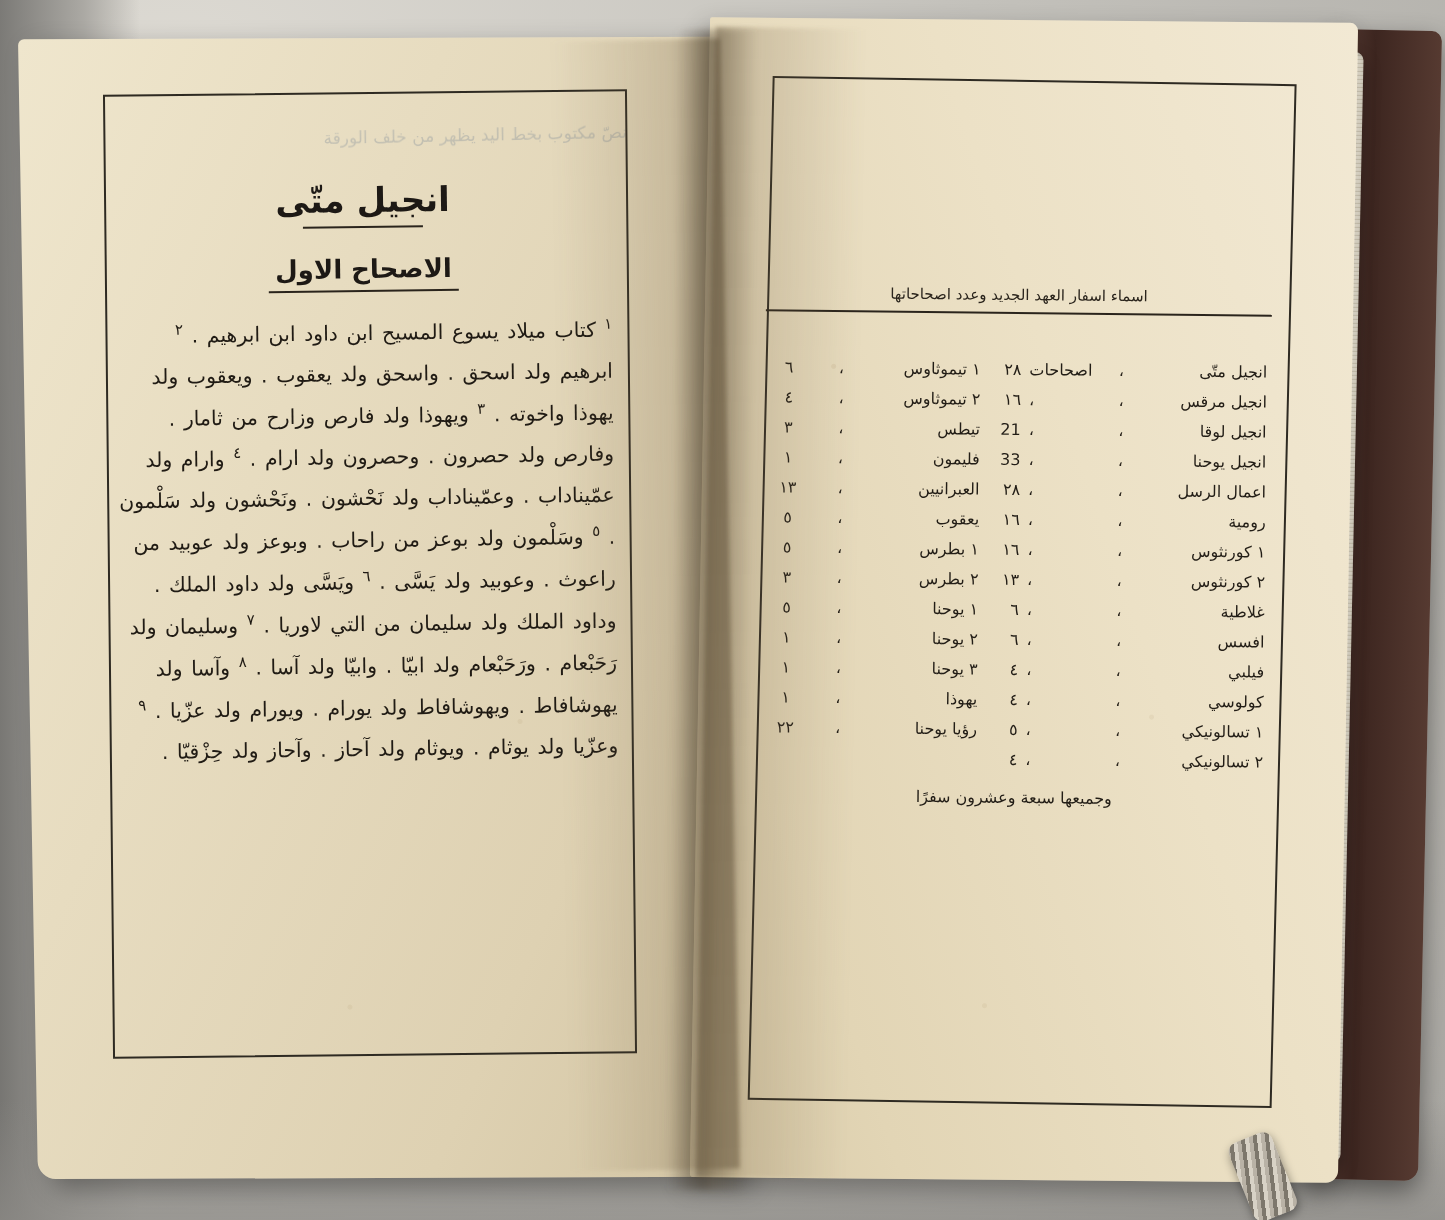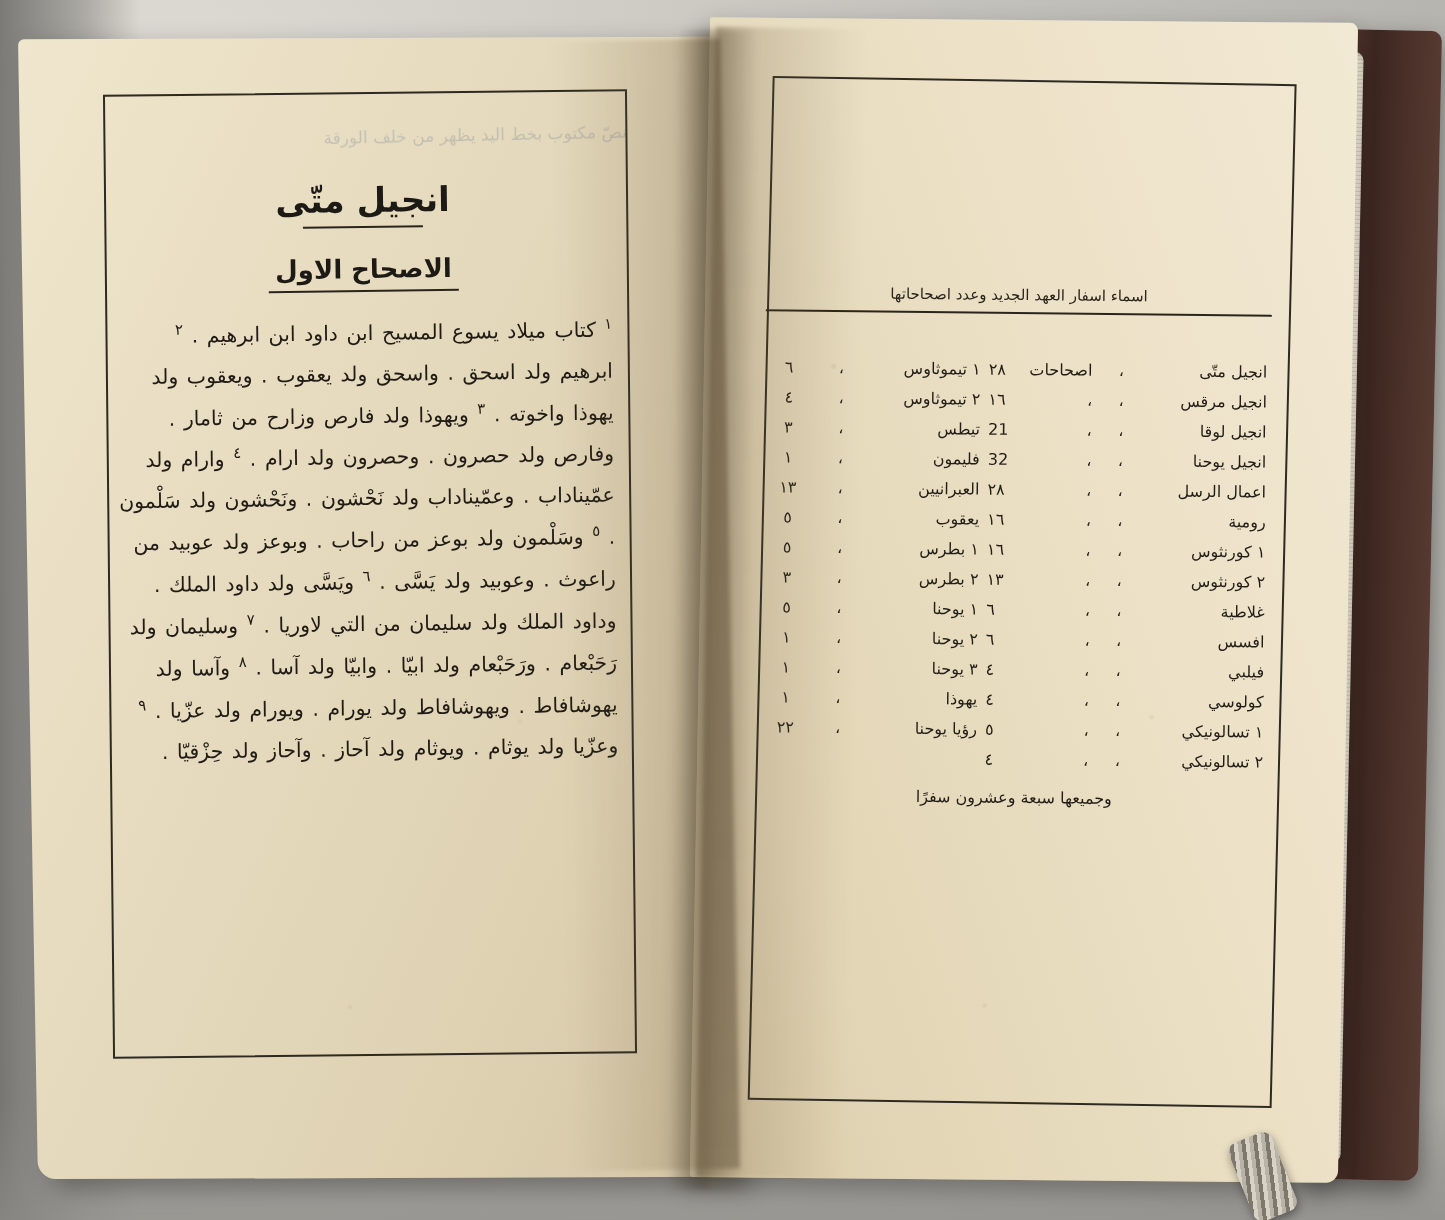--- a/index.html
+++ b/index.html
@@ -135,22 +135,22 @@
   .toc-rule{width:506px;height:2px;background:#2a241c;margin:6px auto 40px auto;}
   table.toc{
     width:506px;margin:0 auto;border-collapse:collapse;direction:rtl;
     color:#221d16;
   }
   table.toc td{
     font-size:16px;padding:5.5px 4px;white-space:nowrap;
   }
   td.name{width:120px;text-align:right;padding-right:6px;}
   td.dots{width:46px;text-align:center;color:#2a241c;}
-  td.hdr{width:62px;text-align:right;font-size:14px;margin-top:37px;}
-  td.num{width:34px;text-align:left;direction:ltr;}
+  td.hdr{width:62px;text-align:left;font-size:14px;margin-top:37px;}
+  td.num{width:34px;text-align:right;direction:ltr;}
   td.name2{width:110px;text-align:right;}
   td.spacer{width:54px;text-align:center;}
   td.right-num{width:42px;text-align:center;}
   .toc-total{
     width:506px;margin:14px auto 0 auto;direction:rtl;text-align:center;
     font-size:16px;color:#221d16;
   }
 
   
   .curve-left{
@@ -249,21 +249,21 @@
             <td class="hdr">،</td>
             <td class="num">21</td>
             <td class="name2">تيطس</td>
             <td class="spacer">،</td>
             <td class="right-num">٣</td>
           </tr>
           <tr>
             <td class="name">انجيل يوحنا</td>
             <td class="dots">،</td>
             <td class="hdr">،</td>
-            <td class="num">32</td>
+            <td class="num">33</td>
             <td class="name2">فليمون</td>
             <td class="spacer">،</td>
             <td class="right-num">١</td>
           </tr>
           <tr>
             <td class="name">اعمال الرسل</td>
             <td class="dots">،</td>
             <td class="hdr">،</td>
             <td class="num">٢٨</td>
             <td class="name2">العبرانيين</td>

